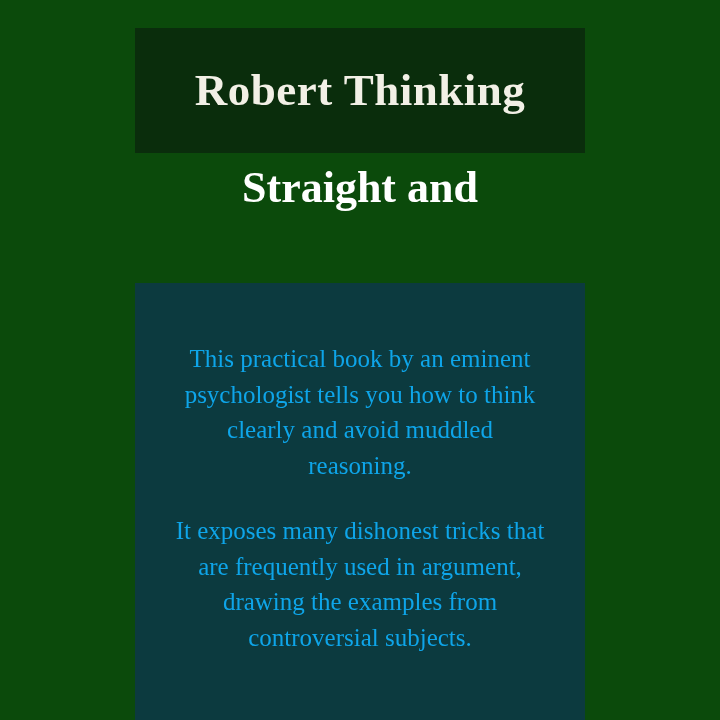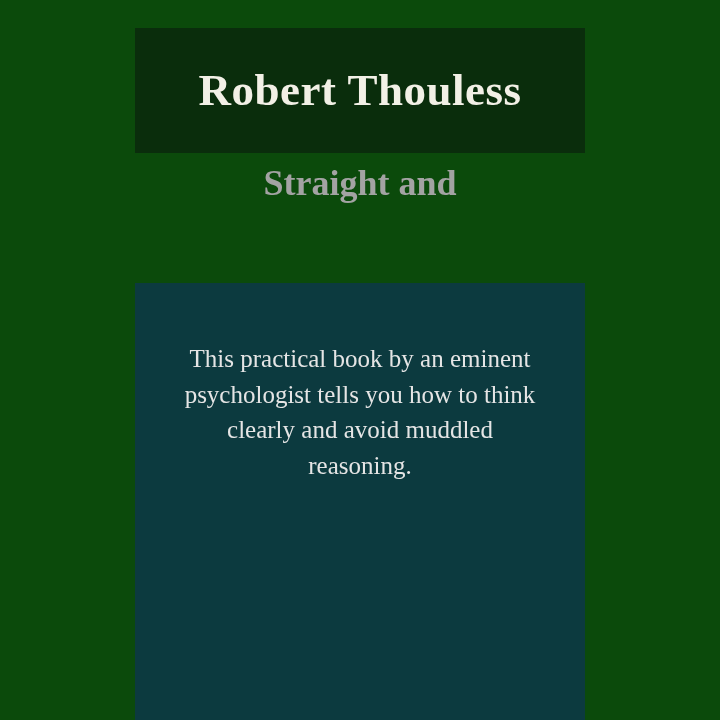--- a/index.html
+++ b/index.html
@@ -43,66 +43,67 @@
     letter-spacing: 0.5px;
     text-align: center;
     line-height: 1.1;
   }
   .title {
     position: absolute;
     left: 110px;
     top: 162px;
     width: 500px;
     text-align: center;
-    color: #a3a3a3;
-    font-size: 36px;
+    color: #ffffff;
+    font-size: 44px;
     font-weight: bold;
     line-height: 1.2;
   }
   
   .blurb-panel {
     position: absolute;
     left: 135px;
     top: 283px;
     width: 450px;
     height: 437px;
     background: #0c3a3f;
   }
   .blurb {
     position: absolute;
     left: 155px;
     top: 283px;
     width: 410px;
     height: 437px;
     padding: 58px 20px 0 20px;
     box-sizing: border-box;
-    color: #e5e5e5;
+    color: #0ea5e9;
     font-size: 25px;
     line-height: 1.42;
     text-align: center;
   }
   .blurb p {
     margin: 0 0 30px 0;
   }
   .blurb p:last-child {
     margin-bottom: 0;
   }
 </style>
 </head>
 <body>
 
 <div class="cover">
 
   <div class="author-band"></div>
 
-  <div class="author-name">Robert Thouless</div>
+  <div class="author-name">Robert Thinking</div>
 
   <div class="title">
     <div>Straight and</div>
   </div>
 
   <div class="blurb-panel"></div>
 
   <div class="blurb">
     <p>This practical book by an eminent psychologist tells you how to think clearly and avoid muddled reasoning.</p>
+    <p>It exposes many dishonest tricks that are frequently used in argument, drawing the examples from controversial subjects.</p>
   </div>
 
 </div>
 
 </body></html>

